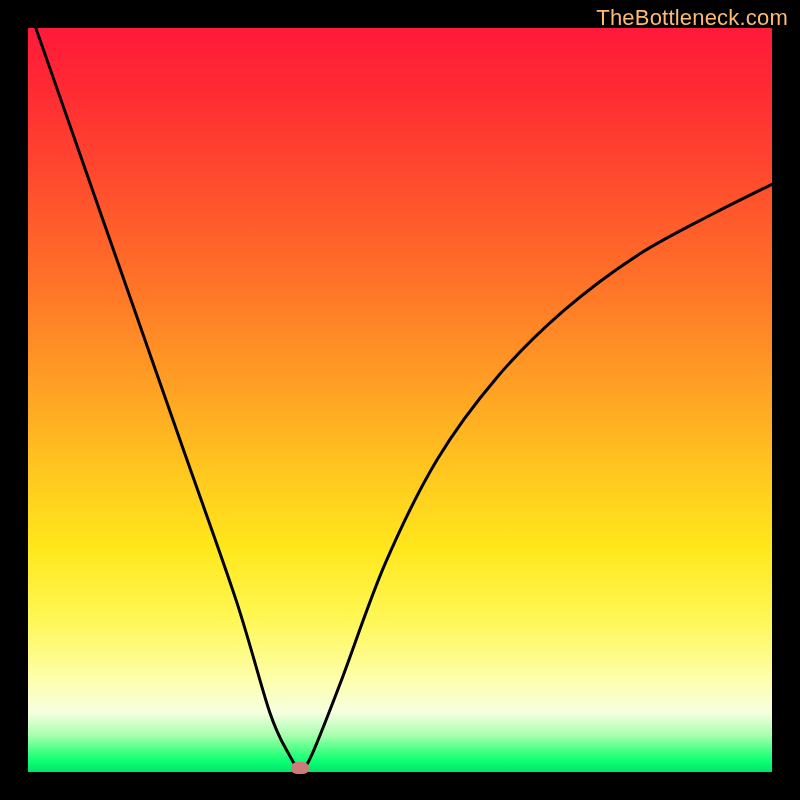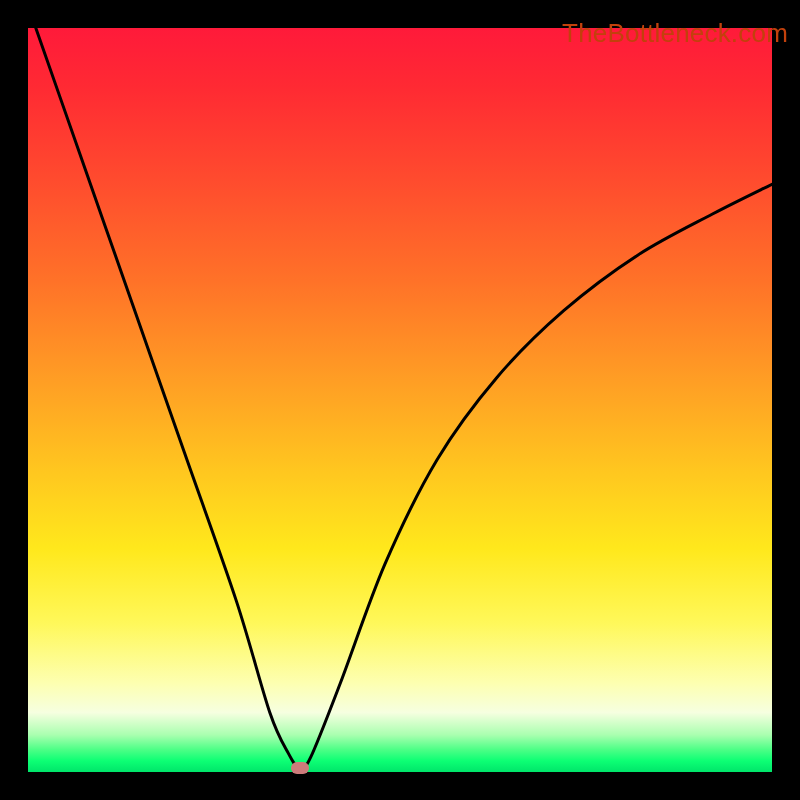--- a/index.html
+++ b/index.html
@@ -12,24 +12,24 @@
     font-family: Arial, Helvetica, sans-serif;
   }
   .outer {
     position: relative;
     width: 800px;
     height: 800px;
     background: #000;
   }
   .watermark {
     position: absolute;
-    top: 18px;
+    top: 5px;
     right: 12px;
-    color: #c2410c;
-    font-size: 26px;
+    color: #fdba74;
+    font-size: 22px;
     font-weight: 400;
     letter-spacing: 0.2px;
     z-index: 10;
   }
   .plot-frame {
     position: absolute;
     left: 28px;
     top: 28px;
     width: 744px;
     height: 744px;

